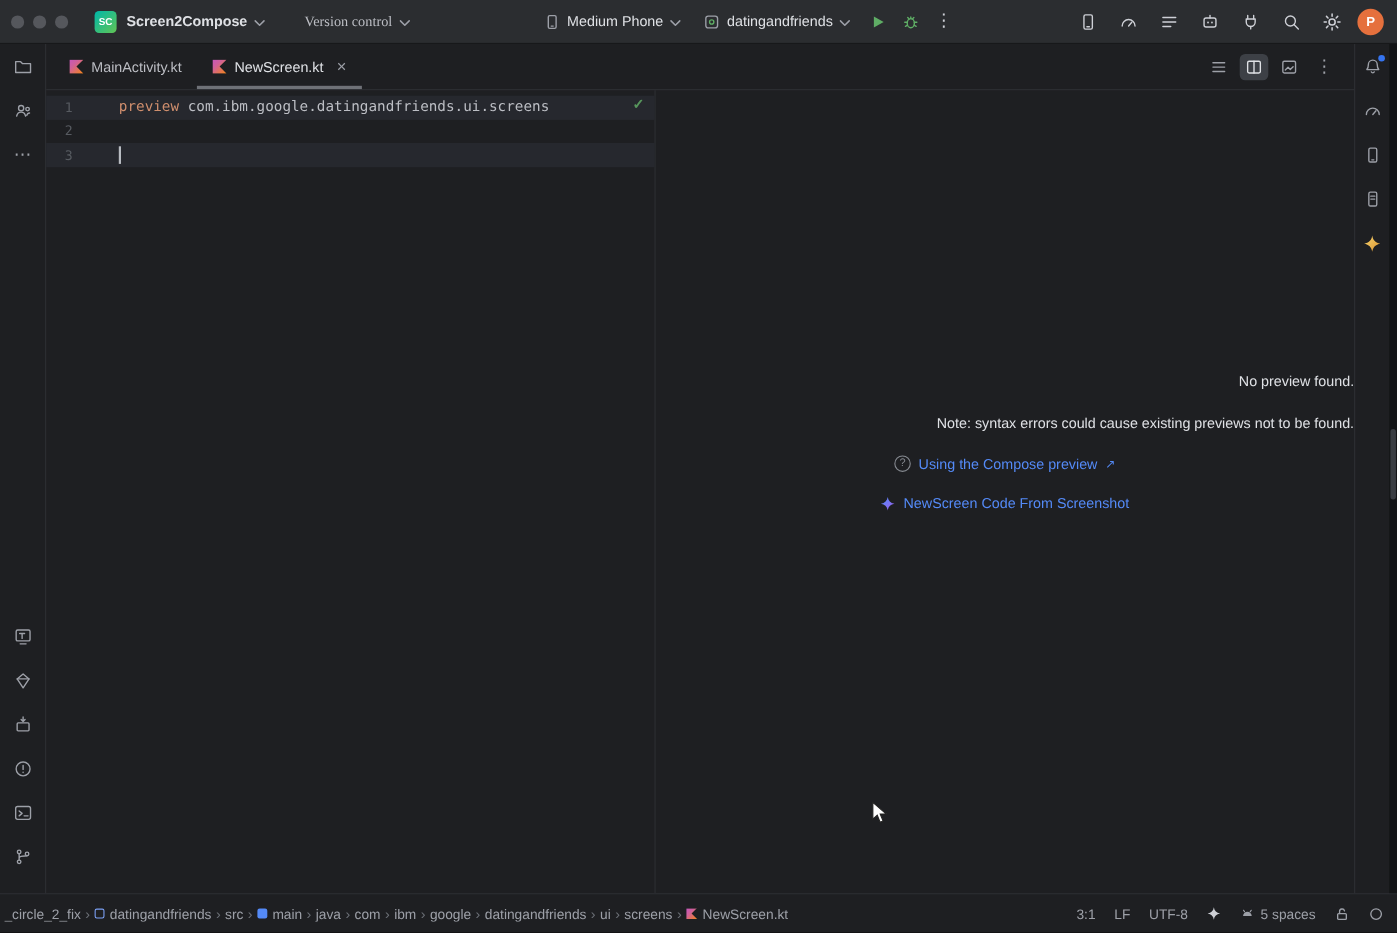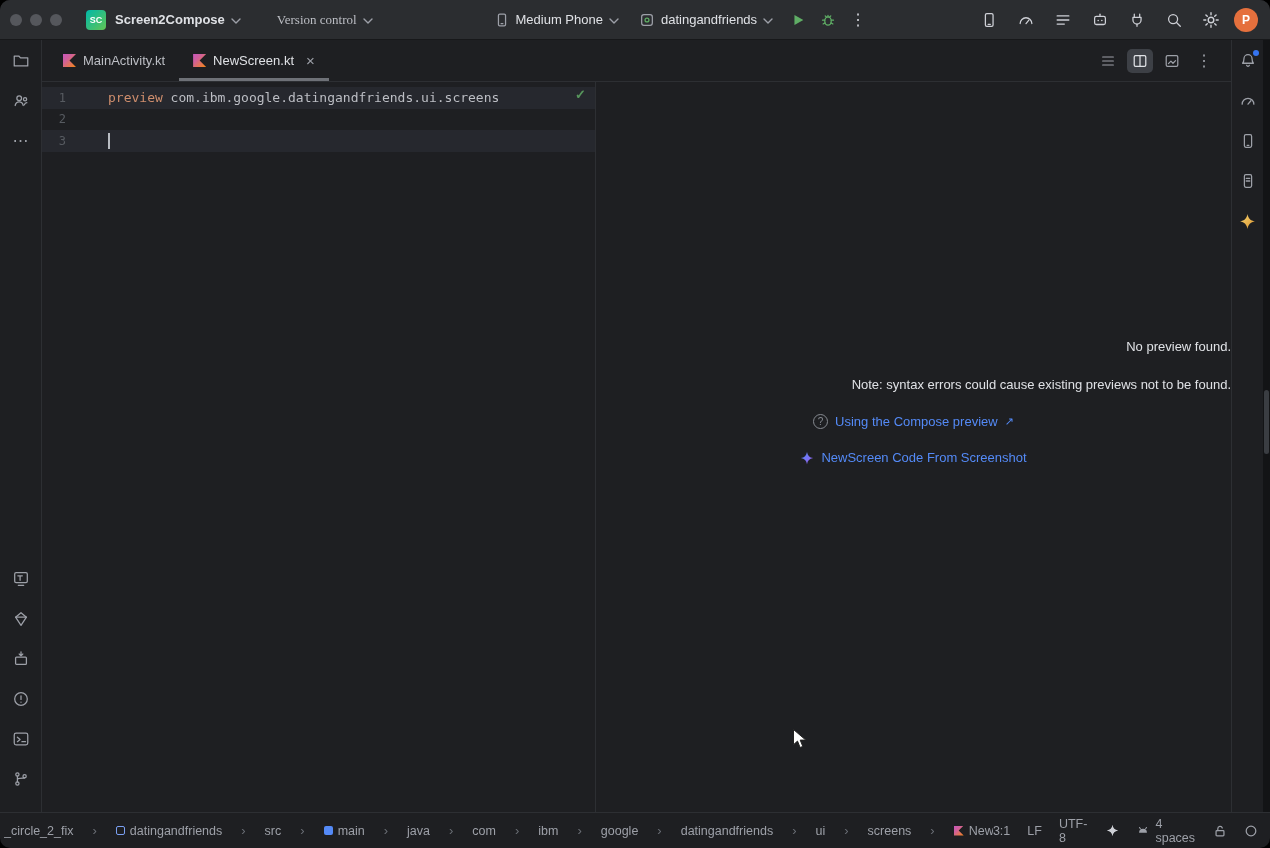--- a/index.html
+++ b/index.html
@@ -1,20 +1,20 @@
 <!DOCTYPE html>
 <html><head>
 <meta charset="utf-8">
 <style>
   * { box-sizing: border-box; }
   html, body { margin:0; padding:0; background:#000; }
   .window{
     width:1270px; height:848px; background:#1e1f22; color:#dfe1e5;
     font-family:"Liberation Sans", sans-serif; position:relative; overflow:hidden;
-    display:flex; flex-direction:column; border-radius:10px;
+    display:flex; flex-direction:column; border-radius:0;
   }
   svg.icv{ stroke:currentColor; fill:none; stroke-width:1.4; stroke-linecap:round; stroke-linejoin:round; display:block; }
 
   
   .titlebar{ flex:0 0 40px; background:#2b2d30; display:flex; align-items:center; border-bottom:1px solid #17181a; }
   .traffic{ display:flex; gap:8px; padding:0 12px 0 10px; }
   .tl{ width:12px; height:12px; border-radius:50%; background:#55575c; }
   .proj-badge{ width:20px; height:20px; border-radius:4px; margin-left:12px;
     background:linear-gradient(135deg,#00b8a9 0%,#62c454 100%);
     color:#fff; font-size:9px; font-weight:700; display:flex; align-items:center; justify-content:center; }
@@ -73,21 +73,21 @@
   .preview{ flex:1; text-align:right; padding-top:256px; font-size:13px; color:#dfe1e5; min-width:0; }
   .pv-line{ margin:0 0 21px; line-height:17px; }
   .pv-link-row{ display:flex; align-items:center; justify-content:center; gap:7px; margin-bottom:21px; color:#548af7; }
   .help-circle{ width:15px; height:15px; border:1.2px solid #868a91; border-radius:50%; color:#868a91; font-size:10px;
     display:inline-flex; align-items:center; justify-content:center; }
   .ext{ font-size:11px; }
 
   
   .statusbar{ flex:0 0 36px; border-top:1px solid #2d2f33; display:flex; align-items:center;
     font-size:12.5px; color:#9da0a8; padding:0 12px 0 4px; }
-  .crumbs{ display:flex; align-items:center; gap:18px; min-width:0; overflow:hidden; }
+  .crumbs{ display:flex; align-items:center; gap:3px; min-width:0; overflow:hidden; }
   .crumb{ display:flex; align-items:center; gap:5px; white-space:nowrap; }
   .crumb-sep{ color:#6a6e75; font-size:13px; padding:0 1px; }
   .mod-icon{ width:9px; height:9px; border:1.5px solid #7a9ff2; border-radius:2px; }
   .src-icon{ width:9px; height:9px; background:#548af7; border-radius:2px; }
   .kicon.small{ width:10px; height:10px; flex:0 0 10px; }
   .sb-right{ margin-left:auto; display:flex; align-items:center; gap:17px; }
   .sb-item{ display:flex; align-items:center; gap:5px; color:#9da0a8; }
 
   
   .mouse{ position:absolute; left:792px; top:728px; pointer-events:none; }
@@ -457,21 +457,21 @@
             <path d="M8 1c.6 4 2.9 6.4 7 7-4.1.6-6.4 3-7 7-.6-4-2.9-6.4-7-7 4.1-.6 6.4-3 7-7z" fill="#ced0d6"></path>
           </svg>
       </span>
       <span class="sb-item">
         <span style="display:flex;">
           <svg class="icv" width="14" height="14" viewBox="0 0 16 16">
               <path d="M3.5 10a4.5 4.5 0 0 1 9 0z" fill="currentColor" stroke="none"></path>
               <path d="M5 5.5L4 4M11 5.5l1-1.5" stroke-width="1.2"></path>
             </svg>
         </span>
-        <span>4 spaces</span>
+        <span>5 spaces</span>
       </span>
       <span class="sb-item">
         <svg class="icv" width="14" height="14" viewBox="0 0 16 16">
             <rect x="3.5" y="7.5" width="9" height="6" rx="1"></rect>
             <path d="M5.5 7.5V5.4A2.6 2.6 0 0 1 10.6 4.6"></path>
           </svg>
       </span>
       <span class="sb-item">
         <svg class="icv" width="14" height="14" viewBox="0 0 16 16">
             <circle cx="8" cy="8" r="5.5"></circle>

